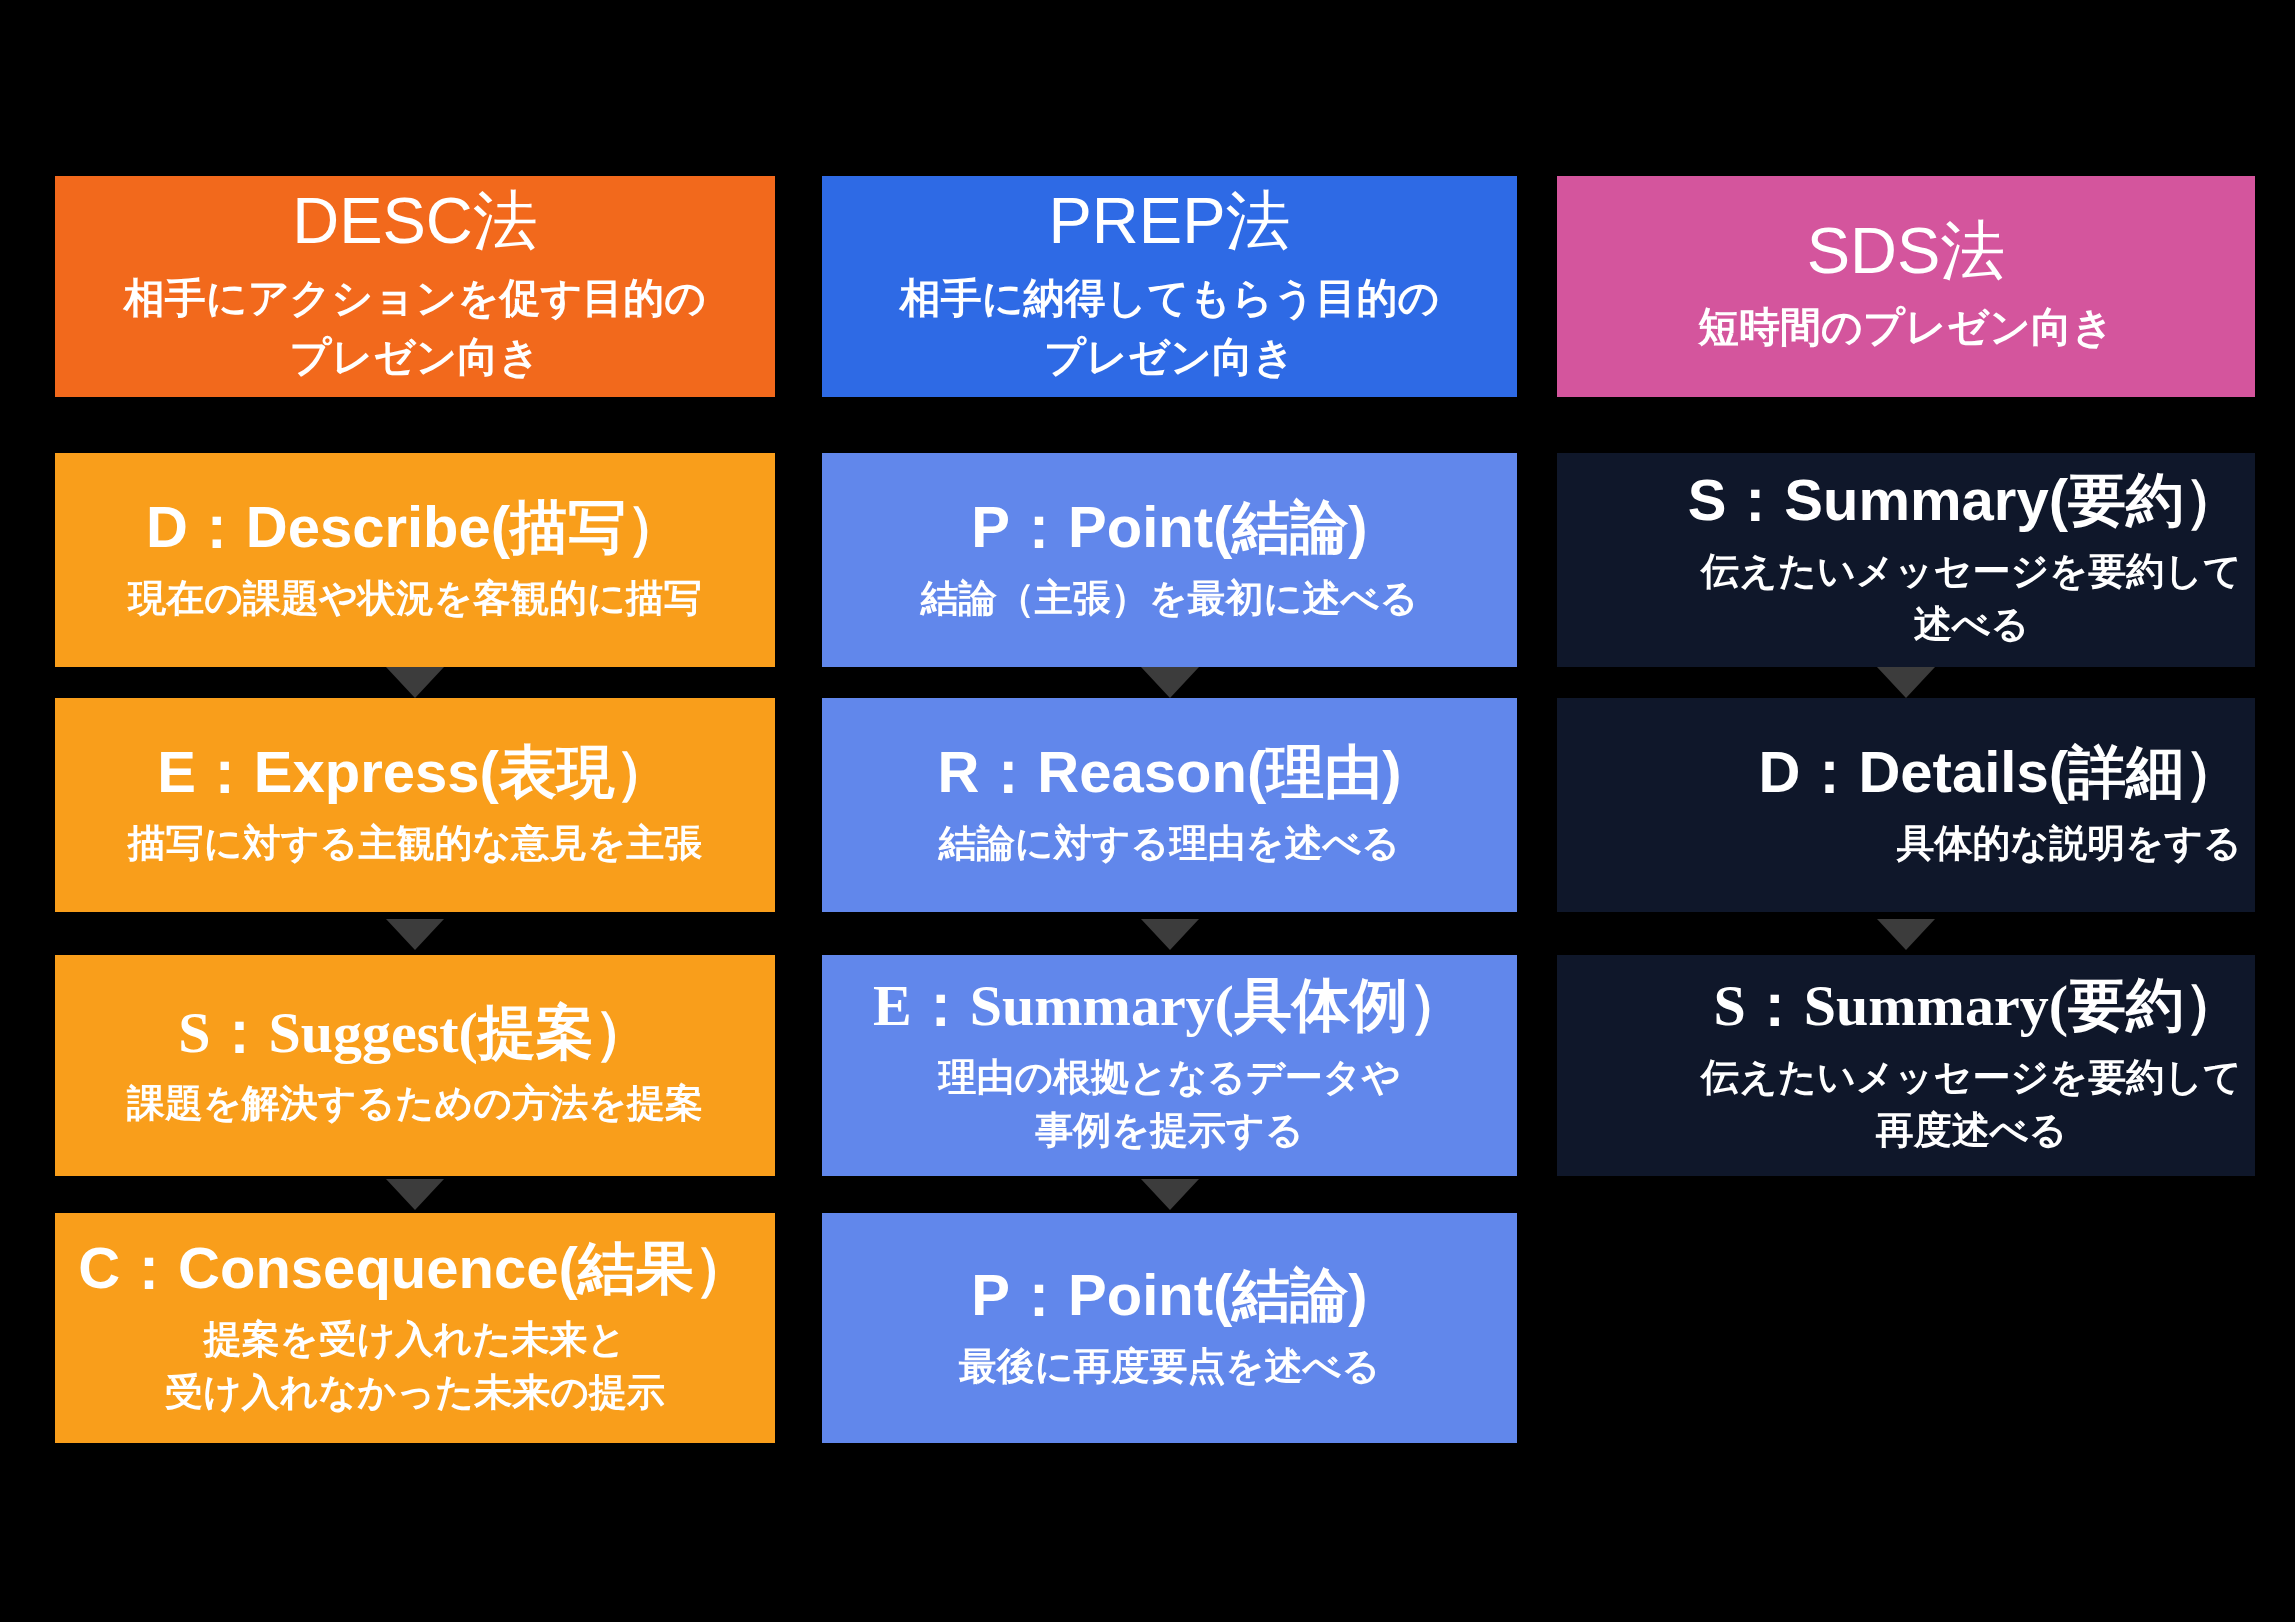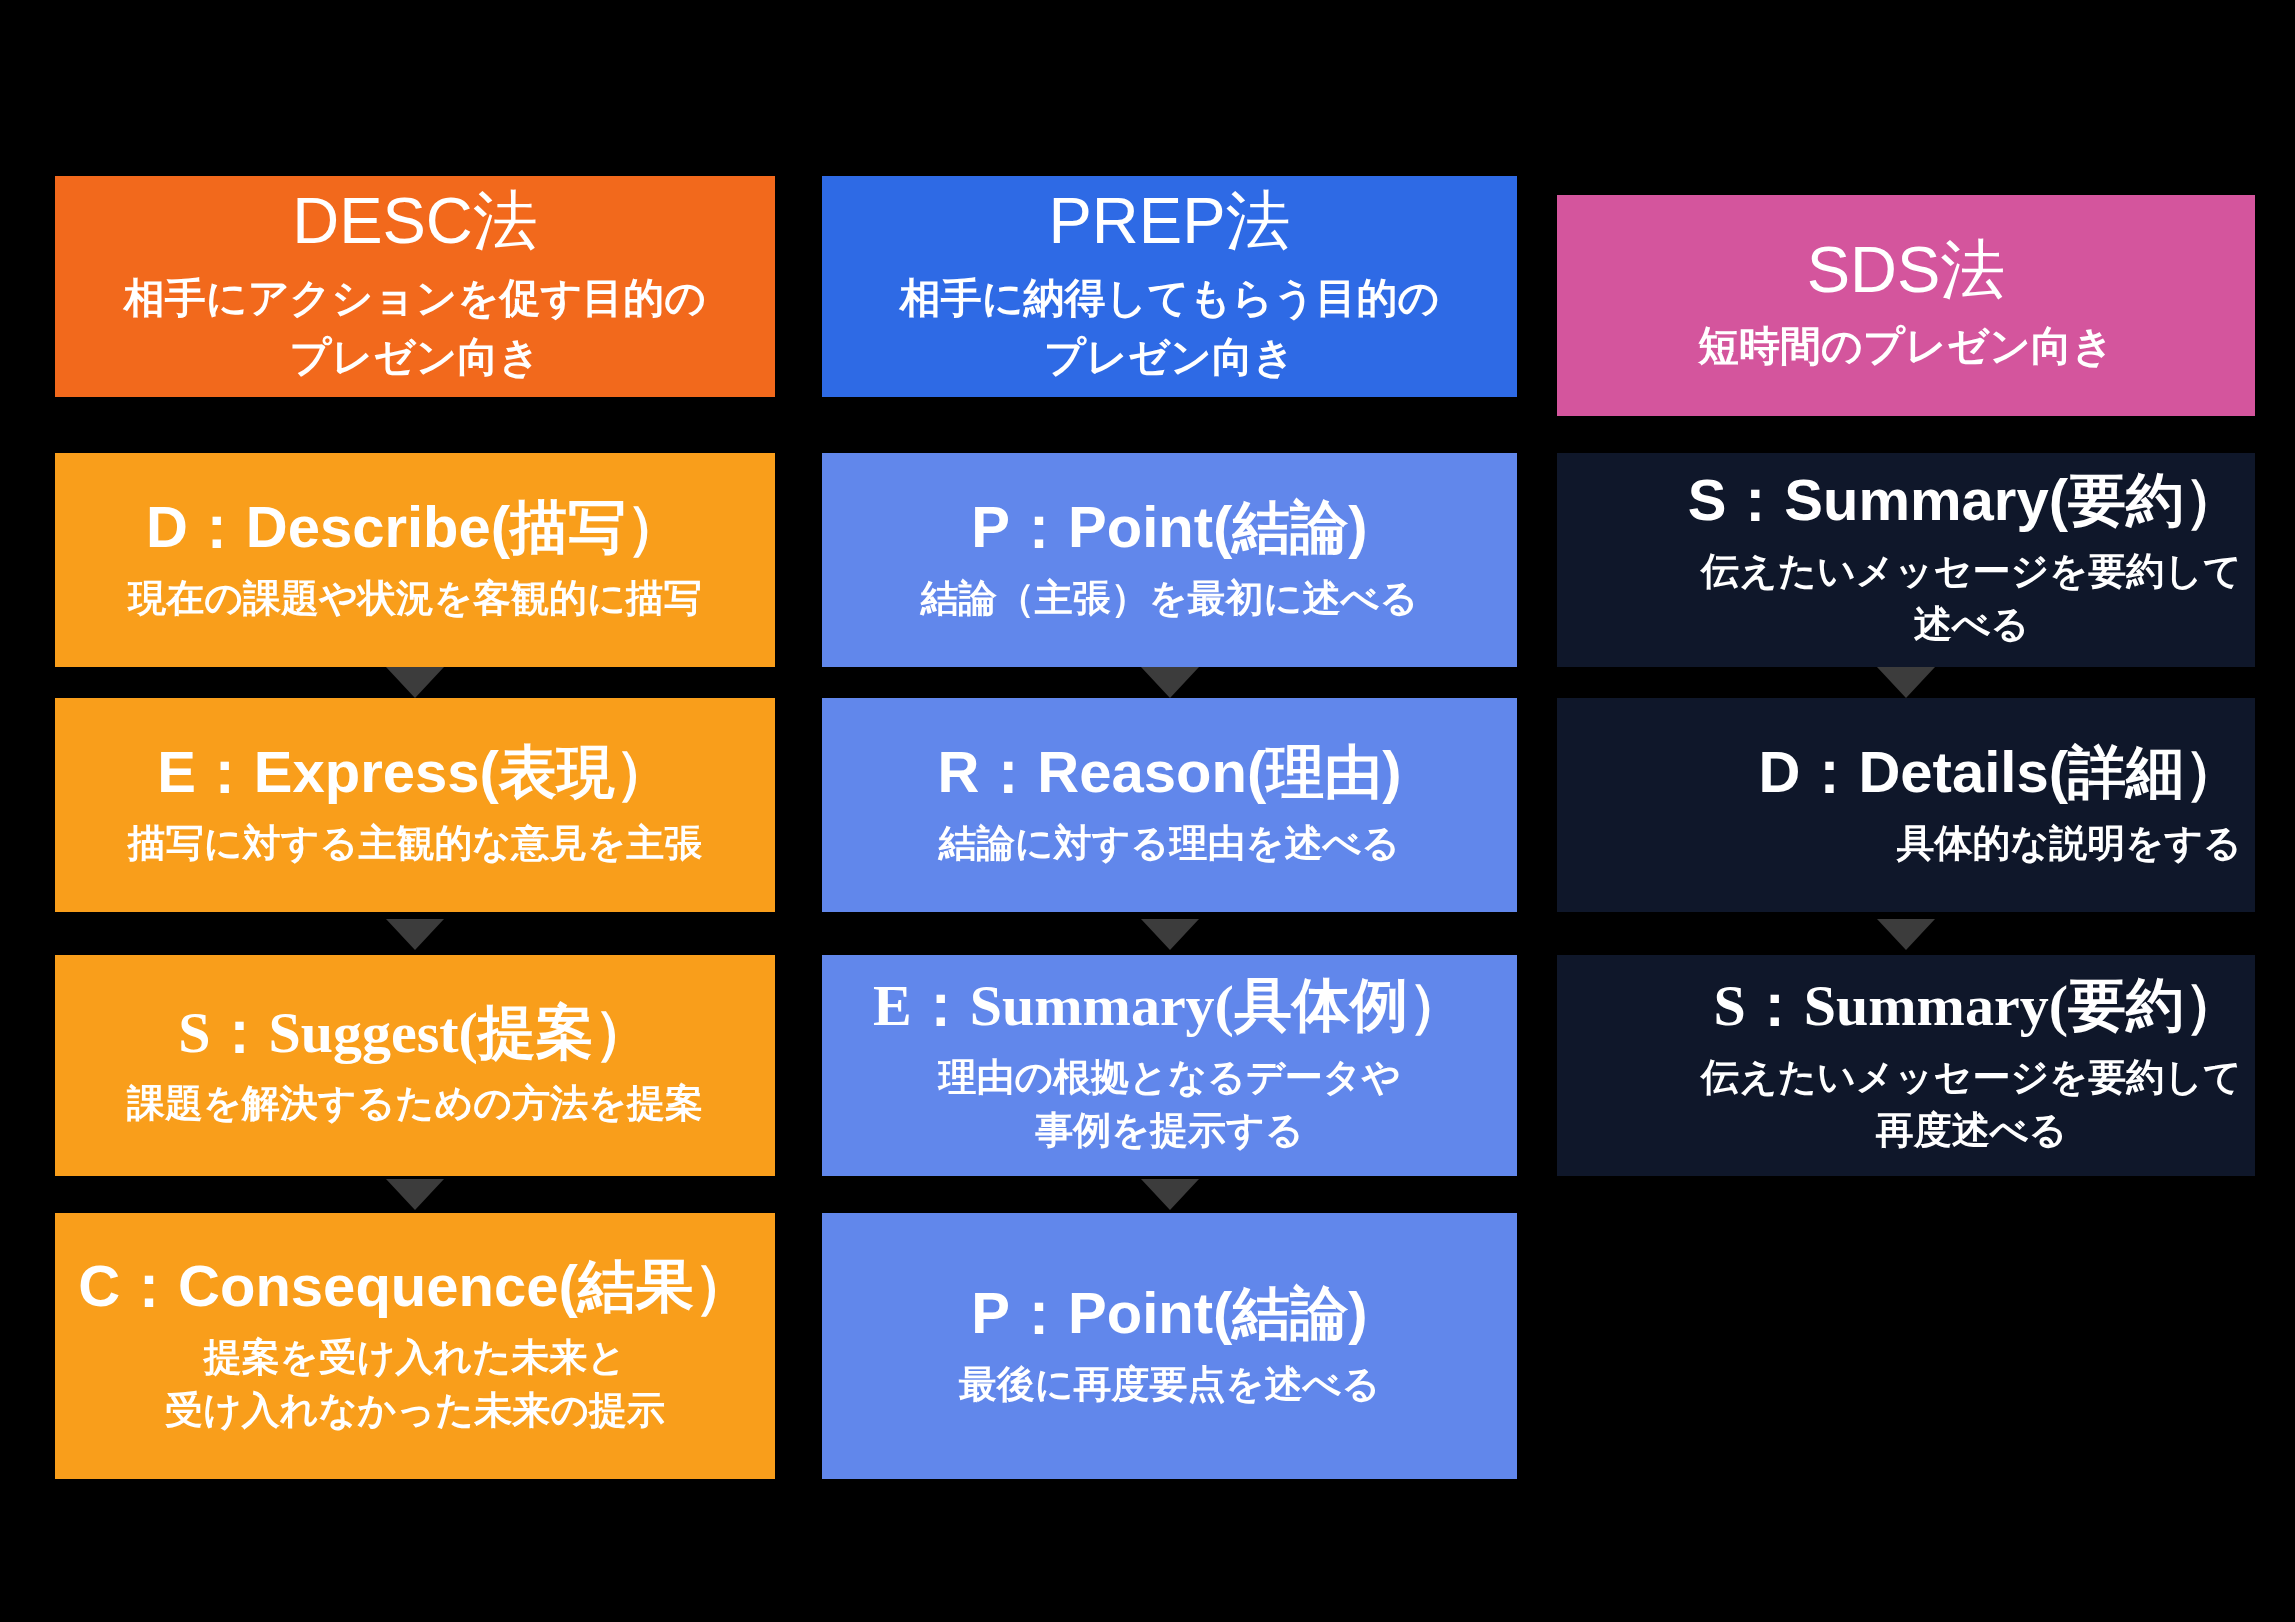--- a/index.html
+++ b/index.html
@@ -34,27 +34,27 @@
     justify-content: center;
     color: #ffffff;
     text-align: center;
     padding: 0 13px;
     box-sizing: border-box;
   }
   .row-header { top: 176px;  height: 221px; }
   .row-1      { top: 453px;  height: 214px; }
   .row-2      { top: 698px; height: 214px; }
   .row-3      { top: 955px; height: 221px; font-family: Liberation Serif, serif; }
-  .row-4      { top: 1213px; height: 266px; }
+  .row-4      { top: 1213px; height: 230px; }
 
   .bg-desc-header { background: #f2691c; }
   .bg-desc-step   { background: #f99e1b; }
   .bg-prep-header { background: #2e6ae5; }
   .bg-prep-step   { background: #6187eb; }
-  .bg-sds-header  { background: #d4559d; margin-top: 19px; }
+  .bg-sds-header  { background: #d4559d; }
   .bg-sds-step    { background: #0f172a; align-items: flex-end; }
 
   .header-title {
     font-size: 65px;
     font-weight: normal;
     line-height: 1.1;
   }
   .header-sub {
     font-size: 41px;
     font-weight: bold;

